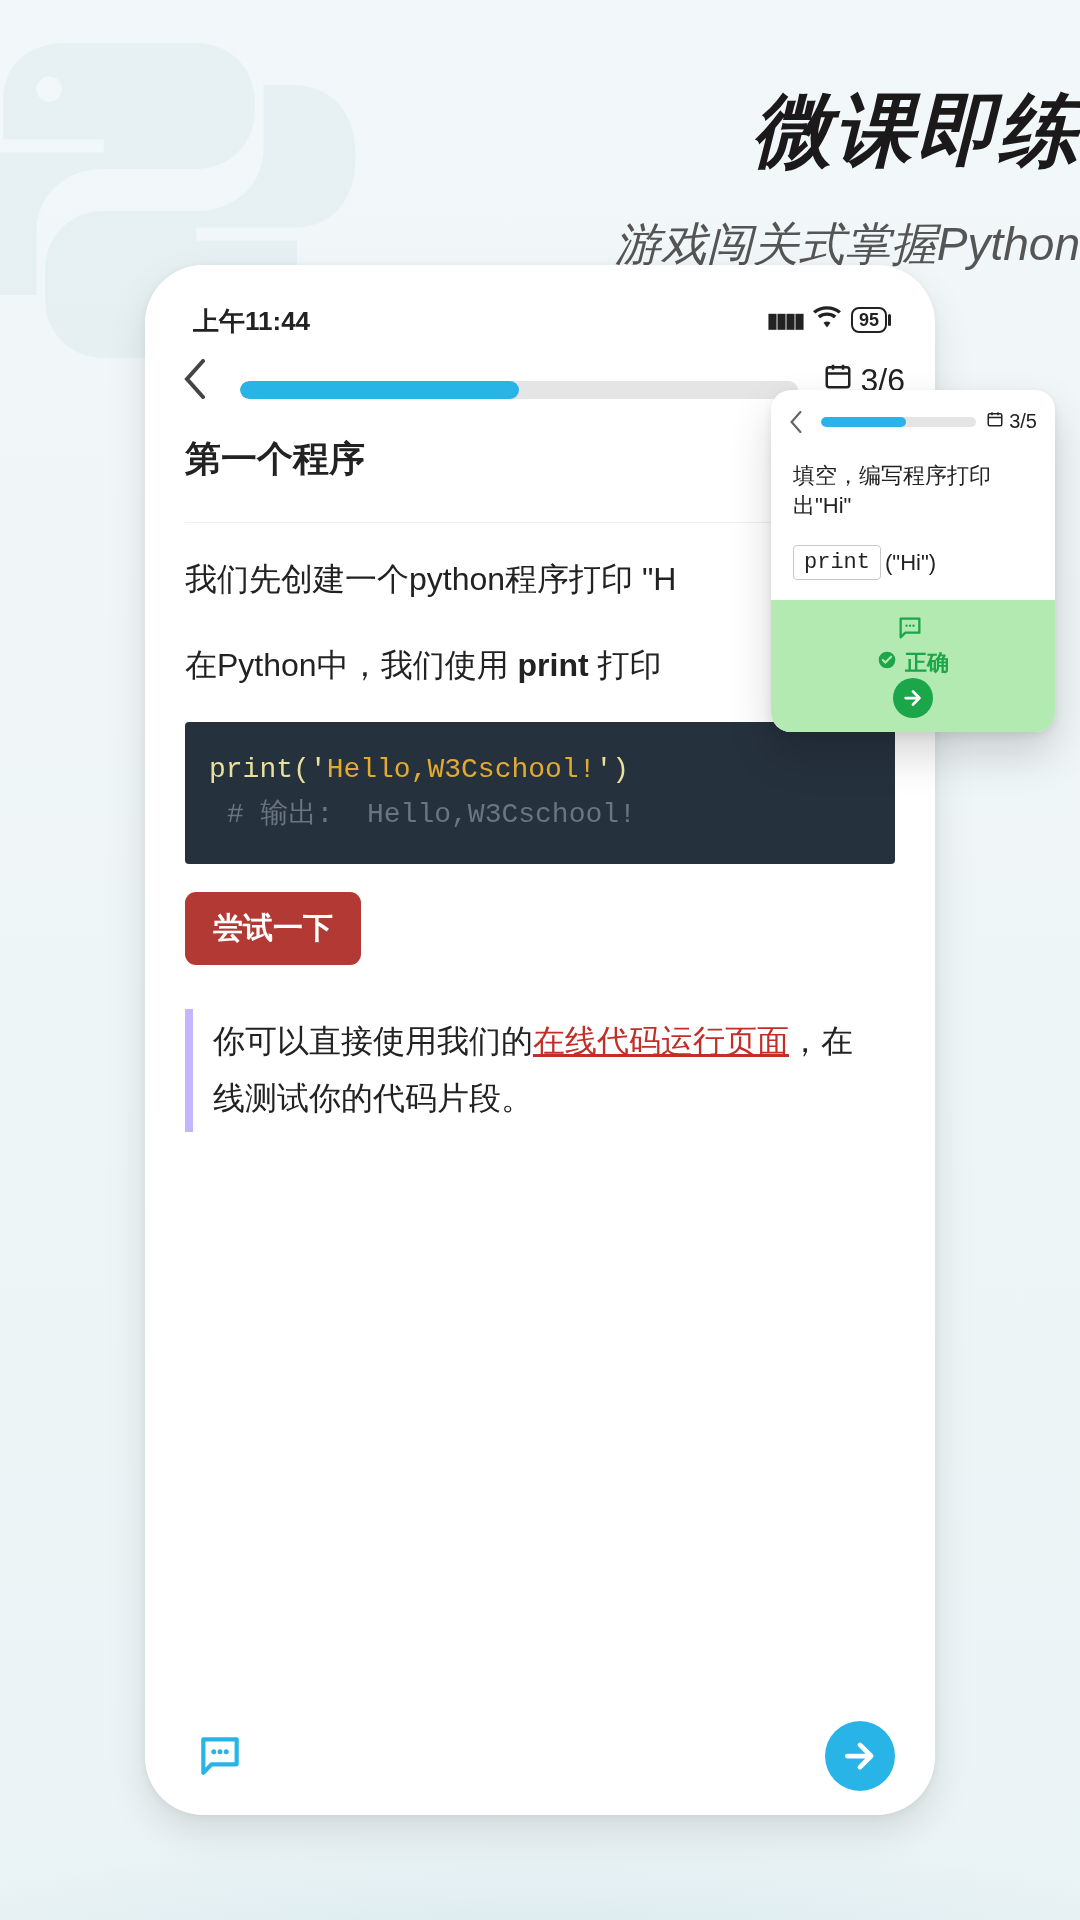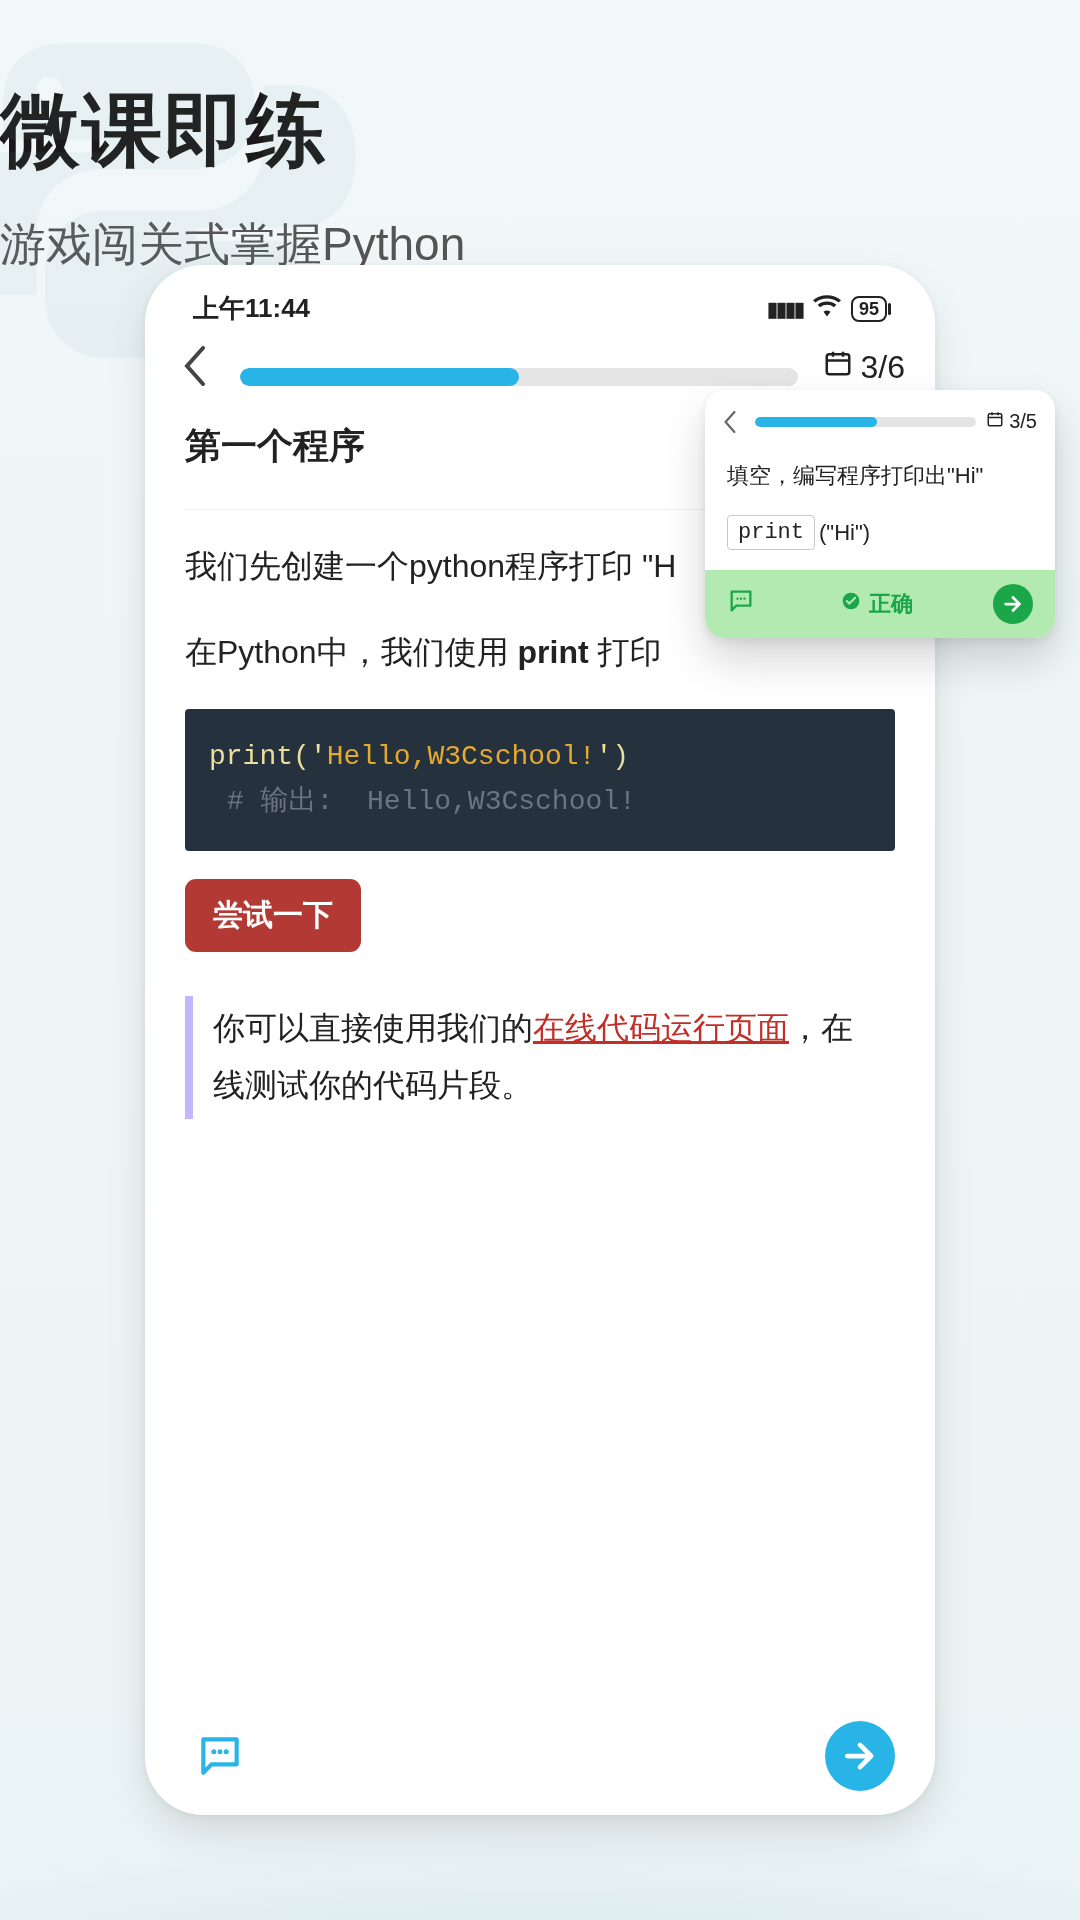--- a/index.html
+++ b/index.html
@@ -6,35 +6,35 @@
   html, body { width: 1080px; height: 1920px; overflow: hidden; font-family: -apple-system, "PingFang SC", "Microsoft YaHei", sans-serif; }
   body {
     background: linear-gradient(180deg, #f2f8fa 0%, #eef5f7 50%, #eaf3f5 100%);
     position: relative;
   }
 
   
   .bg-deco { position: absolute; top: -20px; left: -60px; opacity: .08; pointer-events: none; }
   .bg-deco svg { width: 420px; height: 420px; }
 
-  .hero { text-align: left; padding-top: 78px; }
+  .hero { text-align: right; padding-top: 78px; font-style: italic; }
   .hero h1 { font-size: 80px; font-weight: 800; color: #1b1919; letter-spacing: 2px; }
   .hero p  { font-size: 46px; color: #555; margin-top: 28px; }
 
   
   .phone-main {
     position: absolute;
     top: 265px; left: 145px;
     width: 790px; height: 1550px;
     background: #fff;
     border-radius: 58px;
     box-shadow: 0 18px 40px rgba(0,0,0,.10), 0 2px 8px rgba(0,0,0,.06);
     overflow: hidden;
   }
-  .status-bar { display: flex; justify-content: space-between; align-items: center; padding: 26px 48px 6px; font-size: 26px; font-weight: 600; color: #222; }
+  .status-bar { display: flex; justify-content: space-between; align-items: flex-start; padding: 26px 48px 6px; font-size: 26px; font-weight: 600; color: #222; margin-top: 13px; }
   .status-right { display: flex; align-items: center; gap: 10px; }
   .battery { border: 2.5px solid #222; border-radius: 8px; font-size: 18px; padding: 0 6px; line-height: 22px; font-weight: 700; position: relative; }
   .battery::after { content: ""; position: absolute; right: -6px; top: 5px; width: 3px; height: 12px; background: #222; border-radius: 2px; }
 
   .nav-row { display: flex; align-items: flex-end; gap: 25px; padding: 14px 30px 10px; }
   .back-chevron { width: 40px; height: 40px; display: flex; align-items: center; justify-content: center; }
   .progress-outer { flex: 1; height: 18px; background: #e5e5e5; border-radius: 12px; overflow: hidden; }
   .progress-inner { height: 100%; background: #29b4e8; border-radius: 12px; }
   .page-counter { display: flex; align-items: center; gap: 8px; font-size: 32px; color: #222; font-weight: 500; }
 
@@ -73,21 +73,21 @@
   .ps-back { width: 22px; height: 22px; }
   .ps-prog-outer { flex: 1; height: 10px; background: #e5e5e5; border-radius: 8px; overflow: hidden; }
   .ps-prog-inner { height: 100%; background: #29b4e8; border-radius: 8px; }
   .ps-counter { display: flex; align-items: center; gap: 5px; font-size: 20px; color: #222; }
 
   .ps-body { padding: 18px 22px 20px; }
   .ps-prompt { font-size: 22px; color: #222; }
   .ps-fill-row { margin-top: 24px; font-size: 22px; color: #222; display: flex; align-items: center; gap: 4px; }
   .ps-blank { display: inline-block; min-width: 80px; border: 1px solid #c9c9c9; border-radius: 4px; padding: 4px 10px; font-family: "Courier New", monospace; background: #fff; }
 
-  .ps-result-bar { background: #b3eab1; display: flex; align-items: center; justify-content: space-between; padding: 14px 22px; }
+  .ps-result-bar { background: #b3eab1; display: flex; align-items: center; justify-content: space-between; padding: 14px 22px; flex-direction: column; }
   .ps-result-center { display: flex; align-items: center; gap: 8px; color: #1ca64a; font-size: 22px; font-weight: 600; flex:1; justify-content:center;}
   .ps-chat { width: 34px; height: 34px; }
   .ps-next { width: 40px; height: 40px; border-radius: 50%; background: #1ca64a; display: flex; align-items: center; justify-content: center; }
 
   
   .wave { position: absolute; bottom: 0; left: 0; right: 0; height: 320px; background: radial-gradient(120% 80% at 50% 120%, rgba(160,200,210,.25), transparent 60%); pointer-events: none; }
 </style>
 </head>
 <body>
 
@@ -166,21 +166,21 @@
         </svg>
     </div>
     <div class="next-btn">
       <svg width="38" height="38" viewBox="0 0 24 24">
           <path d="M4 12h14M12 5l7 7-7 7" stroke="#fff" stroke-width="3" fill="none" stroke-linecap="round" stroke-linejoin="round"></path>
         </svg>
     </div>
   </div>
 </div>
 
-<div class="phone-small" style="width:350px;margin-left:6px;">
+<div class="phone-small" style="width:284px;margin-left:6px;">
   <div class="ps-nav">
     <div class="ps-back">
       <svg width="14" height="22" viewBox="0 0 12 20">
           <path d="M10 1L2 10l8 9" stroke="#666" stroke-width="2" fill="none" stroke-linecap="round"></path>
         </svg>
     </div>
     <div class="ps-prog-outer">
       <div class="ps-prog-inner" style="width:55%"></div>
     </div>
     <div class="ps-counter">

